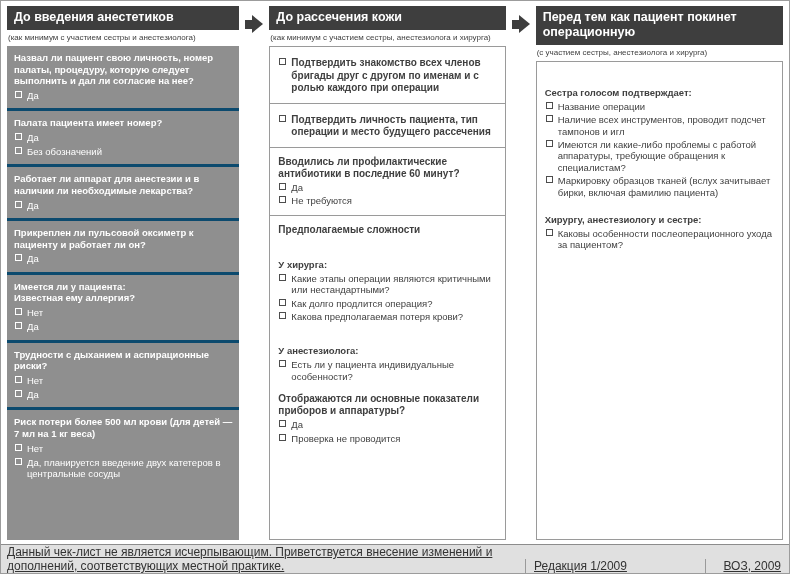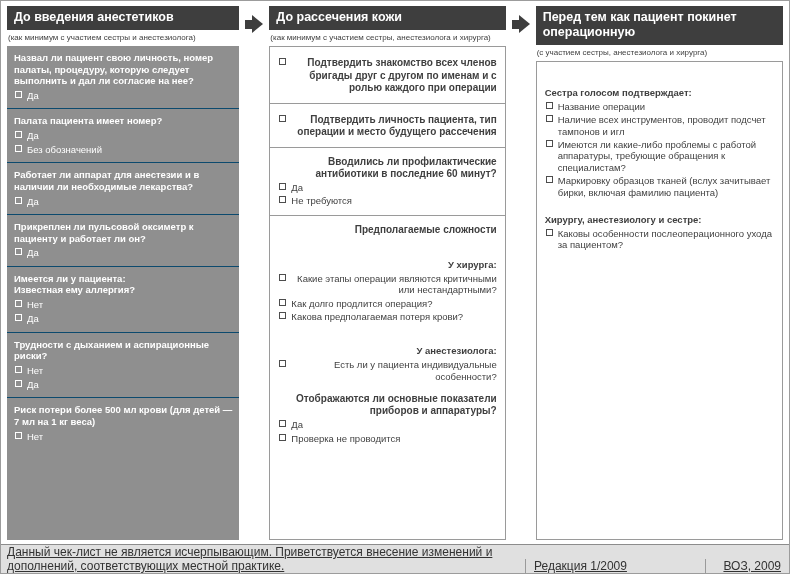--- a/index.html
+++ b/index.html
@@ -27,24 +27,24 @@
   .col-body.gray { background:#8f8f8f; color:#fff; }
   .col-body.bordered { border:1px solid #9a9a9a; background:#fff; color:#3f3f3f; }
 
   .q { font-size:9.5px; font-weight:bold; line-height:1.22; white-space:pre-line; }
   .opt { display:flex; align-items:flex-start; margin-top:3px; font-size:9.5px; line-height:1.2; }
   .cb { flex:0 0 auto; width:7px; height:7px; margin:1px 5px 0 1px; }
   .gray .cb { border:1px solid #ffffff; background:transparent; }
   .bordered .cb { border:1px solid #4d4d4d; background:#fff; }
   .opt-label { display:block; }
 
-  .c1-section { padding:6px 7px 7px; border-bottom:1px solid #0c4a6e; }
+  .c1-section { padding:6px 7px 7px; border-bottom:3px solid #0c4a6e; }
   .c1-section.last { border-bottom:none; }
 
-  .c2-group { padding:8px 8px;text-align:right; }
+  .c2-group { padding:8px 8px; }
   .c2-group.divider { border-bottom:1px solid #9a9a9a; }
   .c2-group.tight { padding:4px 8px 3px; }
   .c2-group.hdr { padding:8px 8px 1px; }
   .bold-opt .opt-label { font-weight:bold; font-size:10px; line-height:1.25; }
   .c2-q { font-size:10px; font-weight:bold; line-height:1.22; margin-bottom:2px; }
   .grp-label { font-size:9.5px; font-weight:bold; line-height:1.25;margin-top:16px; }
   .c2-group .opt, .c3-group .opt { margin-top:2px; }
 
   .c3-body { padding:9px 8px; }
   .c3-group.gap { margin-top:15px; }
@@ -128,20 +128,24 @@
             <span class="opt-label">Да</span>
           </div>
         </div>
 
         <div class="c1-section last">
           <div class="q">Риск потери более 500 мл крови (для детей — 7 мл на 1 кг веса)</div>
           <div class="opt">
             <span class="cb"></span>
             <span class="opt-label">Нет</span>
           </div>
+          <div class="opt">
+            <span class="cb"></span>
+            <span class="opt-label">Да, планируется введение двух катетеров в центральные сосуды</span>
+          </div>
         </div>
 
       </div>
     </section>
 
     <div class="arrow-cell">
       <div class="arrow">
           <span class="shaft"></span>
           <span class="head"></span>
         </div>

